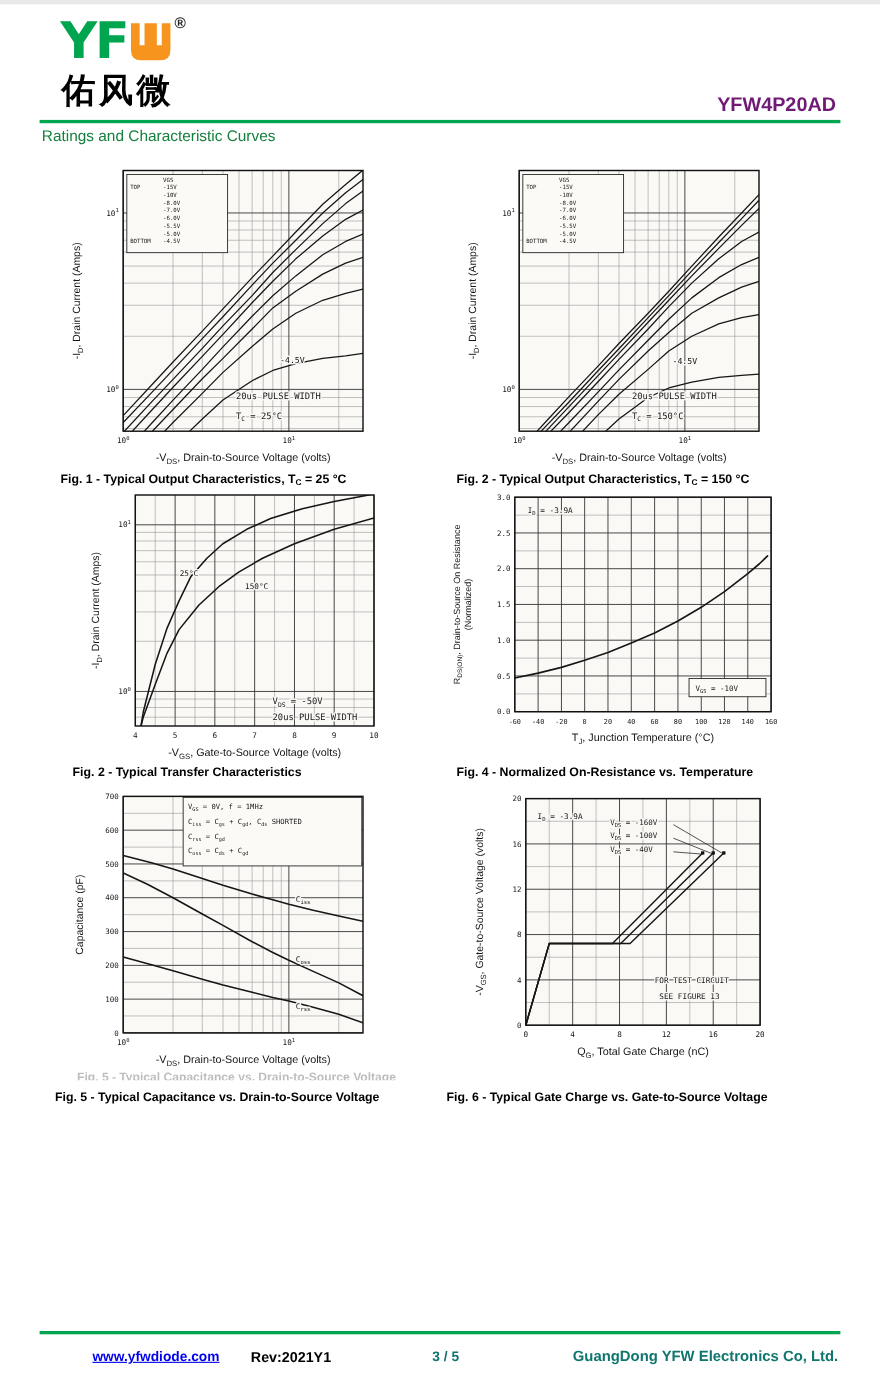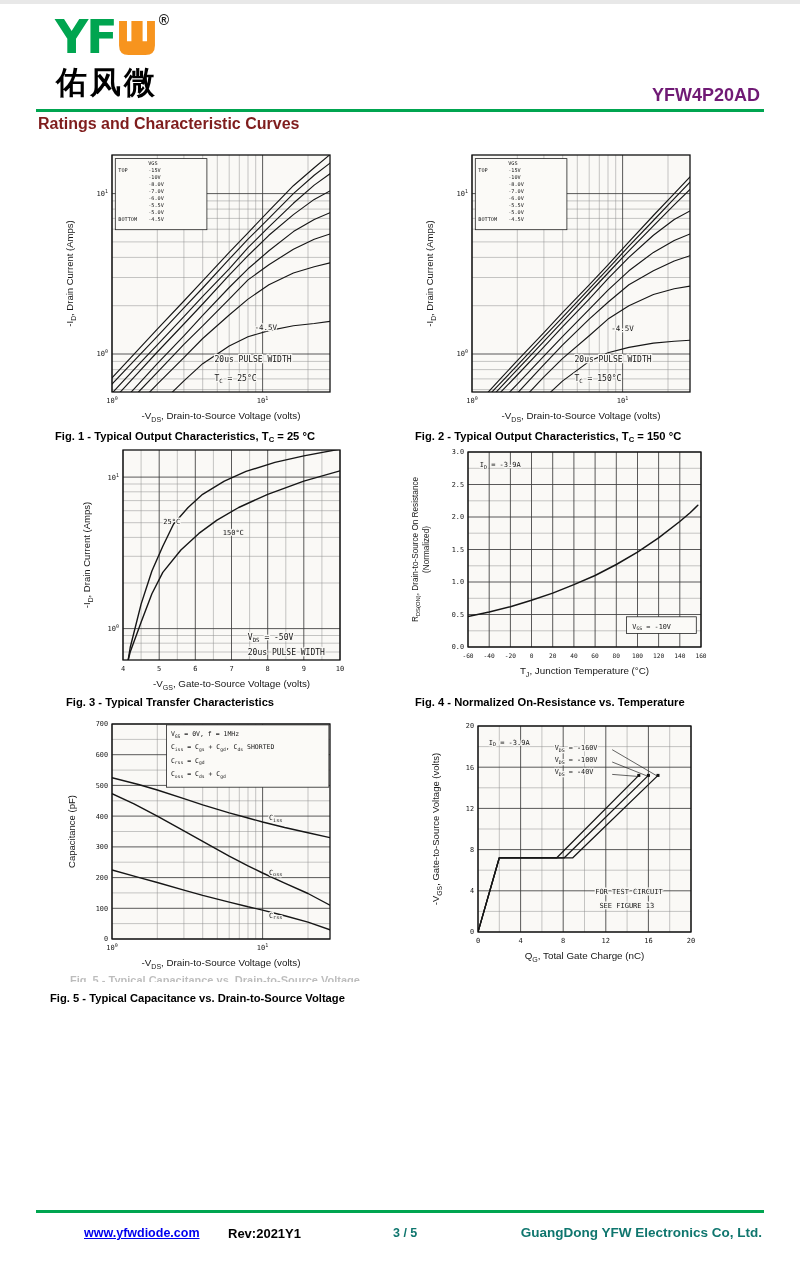--- a/index.html
+++ b/index.html
@@ -8,21 +8,21 @@
   
   .logo{position:absolute;left:55px;top:10px;display:flex;align-items:flex-start}
   .logo-latin{font-family:"DejaVu Sans",sans-serif;font-weight:bold;font-size:46px;line-height:1;
               color:#00A550;letter-spacing:-2px}
   .logo-w{margin:7px 0 0 2px}
   .logo-reg{font-size:14px;color:#222;margin:-2px 0 0 3px;font-weight:bold}
   .logo-cjk{position:absolute;left:56px;top:60px;font-size:31px;font-weight:bold;color:#000;
             letter-spacing:3px;line-height:1.2}
   .part-number{position:absolute;right:40px;top:81px;font-size:18px;font-weight:bold;color:#701a75}
   .header-rule{position:absolute;left:36px;top:105px;width:728px;height:3px;background:#00A550}
-  .section-title{position:absolute;left:38px;top:111px;font-size:16px;font-weight:bold;color:#7f1d1d}
+  .section-title{position:absolute;left:38px;top:111px;font-size:14px;font-weight:normal;color:#15803d}
   
   .chart{position:absolute;background:transparent}
   #fig1{left:55px;top:144px} #fig2{left:415px;top:144px}
   #fig3{left:66px;top:438px} #fig4{left:408px;top:438px}
   #fig5{left:55px;top:712px} #fig6{left:421px;top:712px}
   .caption{position:absolute;text-align:left;font-size:11.2px;font-weight:bold;color:#000}
   .caption sub{font-size:68%;vertical-align:-0.25em}
   #fig1-cap{left:55px;top:426px;width:320px}
   #fig2-cap{left:415px;top:426px;width:320px}
   #fig3-cap{left:66px;top:692px;width:320px}
@@ -270,23 +270,24 @@
       <text x="53.0" y="136.0" text-anchor="end" font-size="6.8" font-family="DejaVu Sans Mono,monospace" fill="#161616"><tspan dy="0.00" font-size="6.80">8</tspan></text>
       <text x="53.0" y="94.8" text-anchor="end" font-size="6.8" font-family="DejaVu Sans Mono,monospace" fill="#161616"><tspan dy="0.00" font-size="6.80">12</tspan></text>
       <text x="53.0" y="53.6" text-anchor="end" font-size="6.8" font-family="DejaVu Sans Mono,monospace" fill="#161616"><tspan dy="0.00" font-size="6.80">16</tspan></text>
       <text x="53.0" y="12.4" text-anchor="end" font-size="6.8" font-family="DejaVu Sans Mono,monospace" fill="#161616"><tspan dy="0.00" font-size="6.80">20</tspan></text>
       <text x="163.5" y="243.0" text-anchor="middle" font-size="9.8" font-family="Liberation Sans,sans-serif" fill="#161616"><tspan dy="0.00" font-size="9.80">Q</tspan><tspan dy="2.74" font-size="7.06">G</tspan><tspan dy="-2.74" font-size="9.80">, Total Gate Charge (nC)</tspan></text>
       <text transform="translate(18.0 113.0) rotate(-90)" text-anchor="middle" font-size="9.5" font-family="Liberation Sans,sans-serif" fill="#161616"><tspan dy="0.00" font-size="9.50">-V</tspan><tspan dy="2.66" font-size="6.84">GS</tspan><tspan dy="-2.66" font-size="9.50">, Gate-to-Source Voltage (volts)</tspan></text>
     </svg>
 
   <div class="caption" id="fig1-cap">Fig. 1 - Typical Output Characteristics, T<sub>C</sub> = 25 °C</div>
   <div class="caption" id="fig2-cap">Fig. 2 - Typical Output Characteristics, T<sub>C</sub> = 150 °C</div>
-  <div class="caption" id="fig3-cap">Fig. 3 - Typical Transfer Characteristics</div>
+  <div class="caption" id="fig3-cap">Fig. 2 - Typical Transfer Characteristics</div>
   <div class="caption" id="fig4-cap">Fig. 4 - Normalized On-Resistance vs. Temperature</div>
   <div id="fig5-ghost">Fig. 5 - Typical Capacitance vs. Drain-to-Source Voltage</div>
   <div class="caption" id="fig5-cap">Fig. 5 - Typical Capacitance vs. Drain-to-Source Voltage</div>
+  <div class="caption" id="fig6-cap">Fig. 6 - Typical Gate Charge vs. Gate-to-Source Voltage</div>
 
   <div class="footer-rule"></div>
   <a class="f-web" href="#">www.yfwdiode.com</a>
   <span class="f-rev">Rev:2021Y1</span>
   <span class="f-page">3 / 5</span>
   <span class="f-co">GuangDong YFW Electronics Co, Ltd.</span>
 </div>
 
 </body></html>

